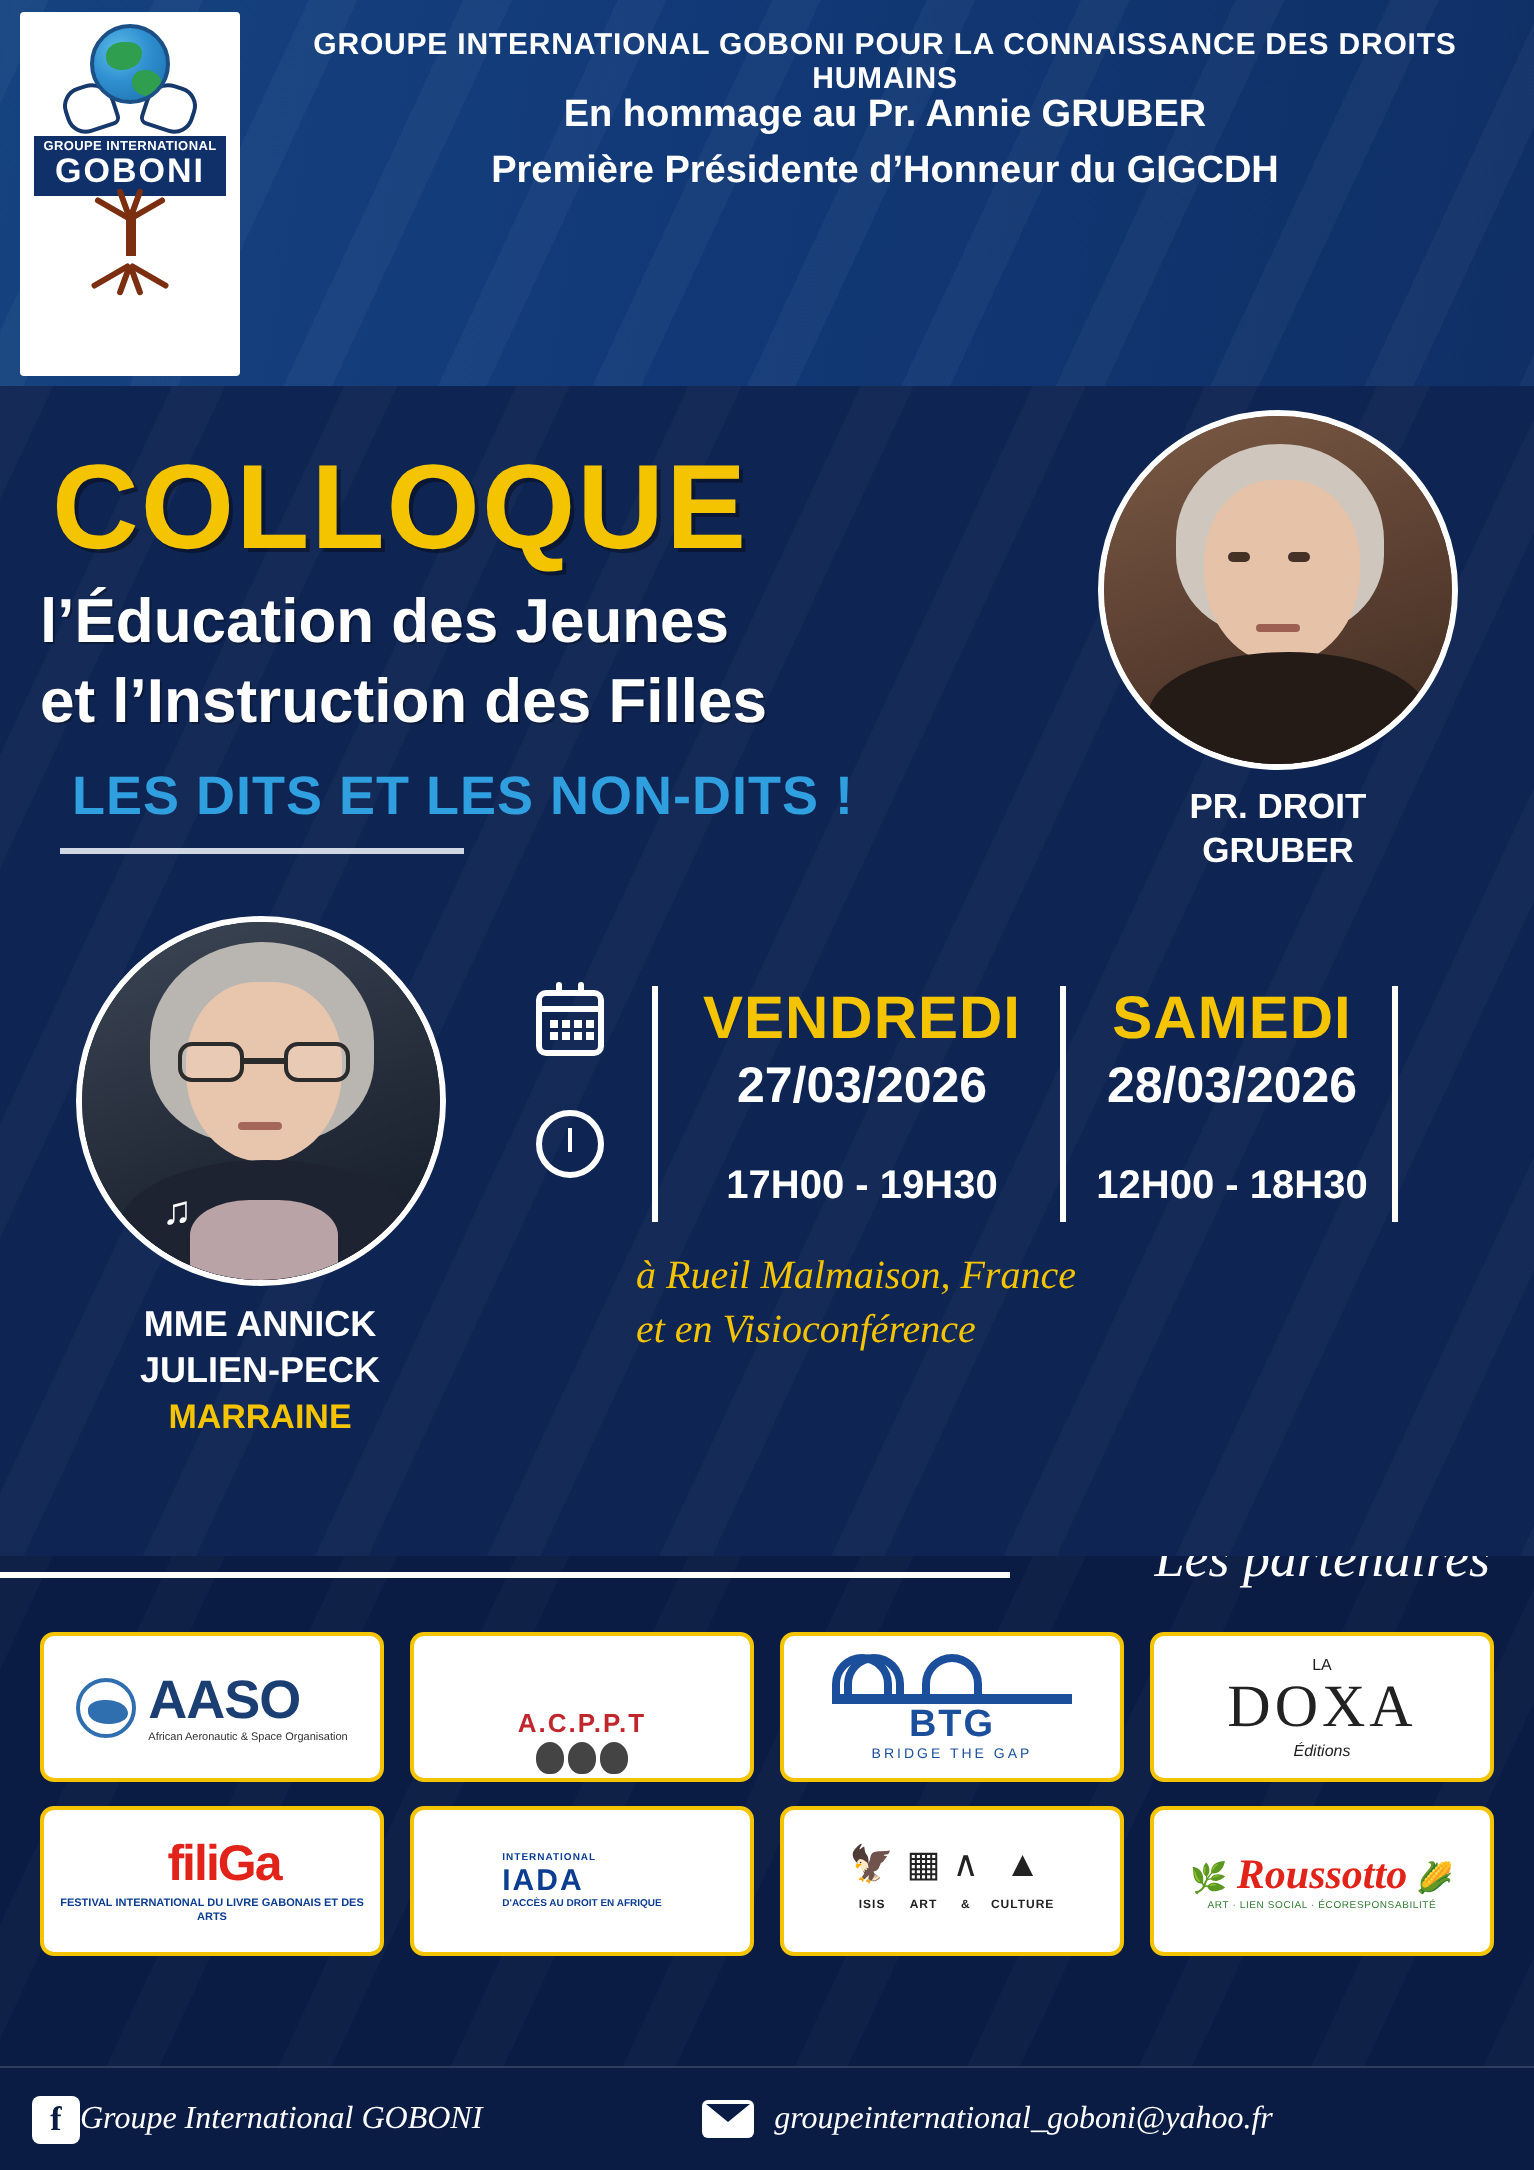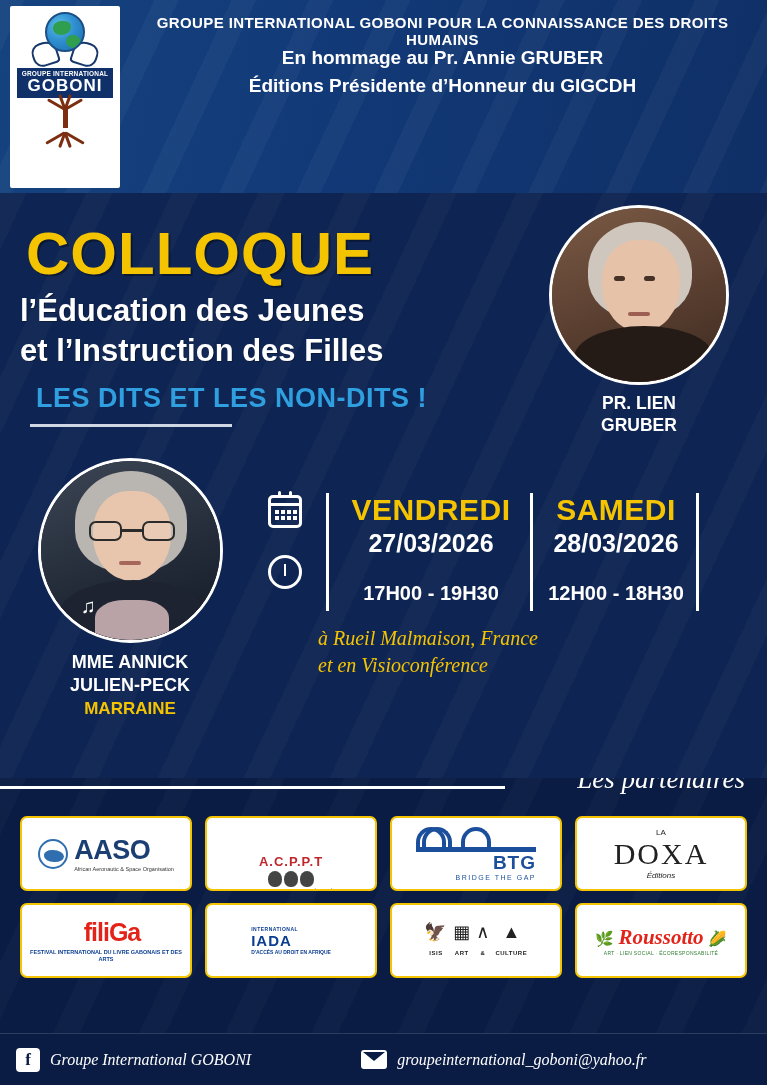--- a/index.html
+++ b/index.html
@@ -297,21 +297,21 @@
   .footer {
     position: relative; height: 52px; background: #0a1c44;
     border-top: 1px solid rgba(255,255,255,.15);
     display: flex; align-items: center;
   }
   .fb {
     margin-left: 16px; width: 24px; height: 24px; border-radius: 4px; background: #ffffff;
     color: #0a1c44; font-weight: bold; font-size: 17px; display:flex; align-items:center; justify-content:center;
     font-family: "Liberation Serif", serif;
   }
-  .fb-text { margin-left: 10px; color: #ffffff; font-family:"Liberation Serif", serif; font-style: italic; font-size: 16px; }
+  .fb-text { color: #ffffff; font-family:"Liberation Serif", serif; font-style: italic; font-size: 16px; }
   .mail-ico {
     margin-left: 110px; width: 26px; height: 19px; background: #ffffff; border-radius: 3px; position: relative;
   }
   .mail-ico::after {
     content:""; position:absolute; left:2px; top:2px; width:22px; height:11px;
     border-top: 9px solid #0a1c44; border-left: 11px solid transparent; border-right: 11px solid transparent;
     box-sizing: border-box;
   }
   .mail-text { margin-left: 10px; color:#ffffff; font-family:"Liberation Serif", serif; font-style: italic; font-size: 16px; }
 </style>
@@ -342,21 +342,21 @@
         <div class="root" style="width:22px; transform: rotate(150deg);"></div>
         <div class="root" style="width:22px; transform: rotate(30deg);"></div>
         <div class="root" style="width:16px; transform: rotate(110deg);"></div>
         <div class="root" style="width:16px; transform: rotate(70deg);"></div>
       </div>
     </div>
 
     <div class="header-title">GROUPE INTERNATIONAL GOBONI POUR LA CONNAISSANCE DES DROITS HUMAINS</div>
     <div class="header-sub">
       <div>En hommage au Pr. Annie GRUBER</div>
-      <div>Éditions Présidente d’Honneur du GIGCDH</div>
+      <div>Première Présidente d’Honneur du GIGCDH</div>
     </div>
   </div>
 
   <div class="body-area">
     <div class="diag"></div>
 
     <div class="colloque">COLLOQUE</div>
     <div class="theme">
       <div>l’Éducation des Jeunes</div>
       <div>et l’Instruction des Filles</div>
@@ -367,21 +367,21 @@
     <div class="photo-annie">
       <div class="bg"></div>
       <div class="hair"></div>
       <div class="face"></div>
       <div class="eye-l"></div>
       <div class="eye-r"></div>
       <div class="mouth"></div>
       <div class="body"></div>
     </div>
     <div class="caption-annie">
-      <div>PR. LIEN</div>
+      <div>PR. DROIT</div>
       <div>GRUBER</div>
     </div>
 
     <div class="photo-annick">
       <div class="bg"></div>
       <div class="hair"></div>
       <div class="face"></div>
       <div class="glasses">
         <div class="lens l"></div>
         <div class="bridge"></div>
@@ -463,21 +463,21 @@
           <div class="faces">
               <i></i>
               <i></i>
               <i></i>
             </div>
           <div class="sub">ASSOCIATION CONTRE LA PRÉCARITÉ</div>
         </div>
       </div>
 
       <div class="card">
-        <div class="p-btg" style="text-align:right;">
+        <div class="p-btg" style="text-align:center;">
           <div class="bridge">
             <div class="arch"></div>
               <div class="arch"></div>
               <div class="arch"></div>
             <div class="deck"></div>
           </div>
           <div class="name">BTG</div>
           <div class="sub">BRIDGE THE GAP</div>
         </div>
       </div>

